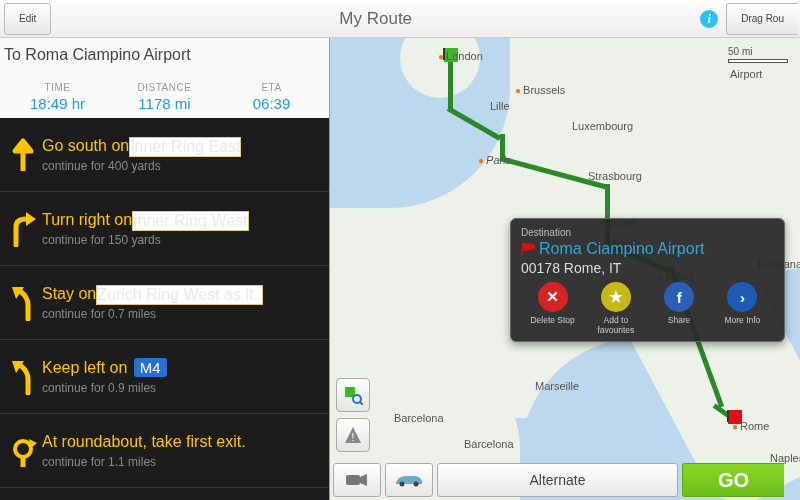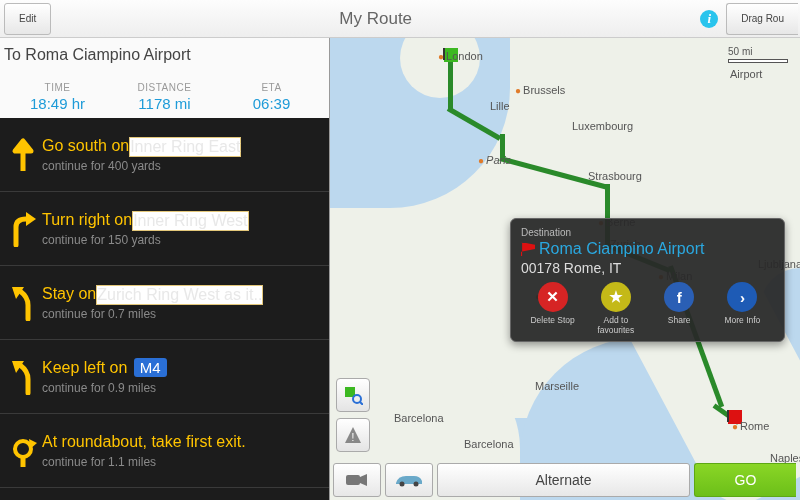--- a/index.html
+++ b/index.html
@@ -46,25 +46,25 @@
 .popup .sub { font-size:10px; color:#bbb;}
 .popup .title { font-size:16px; color:#2aa8e0; margin:2px 0 2px;}
 .popup .addr { font-size:14px; color:#ddd; margin-bottom:6px;}
 .popup .row { display:flex; justify-content:space-around; }
 .popup .act { display:flex; flex-direction:column; align-items:center; gap:3px; cursor:pointer; width:60px;}
 .popup .act .ic { width:30px; height:30px; border-radius:50%; display:flex; align-items:center; justify-content:center; font-size:15px; font-weight:bold;}
 .popup .act .al { font-size:8.5px; color:#ccc; text-align:center;}
 .popup .flagico { width:14px; height:14px; background:#d11; display:inline-block; margin-right:4px; vertical-align:middle; clip-path:polygon(0 0,100% 20%,100% 50%,0 70%,0 100%,8% 100%,8% 0);}
 .popup .hdr { display:flex; align-items:center;}
 
-.bottombuttons { position:absolute; left:0; right:4px; bottom:0; height:40px; display:flex; gap:4px; padding:3px 0 3px 3px; background:transparent;}
+.bottombuttons { position:absolute; left:0; right:16px; bottom:0; height:40px; display:flex; gap:4px; padding:3px 0 3px 3px; background:transparent;}
 .bottombuttons .bb { background:linear-gradient(#fff,#e7e7e7); border:1px solid #aaa; border-radius:3px; display:flex; align-items:center; justify-content:center; font-size:14px; color:#444; cursor:pointer;}
 .bottombuttons .iconbtn { width:48px; }
 .bottombuttons .alt { flex:1; font-weight:500;}
-.bottombuttons .go { width:102px; background:linear-gradient(#8ad626,#6cbf19); color:#fff; font-weight:normal; font-size:14px; border-color:#5da814; border-right:none; border-radius:3px 0 0 3px;}
+.bottombuttons .go { width:102px; background:linear-gradient(#8ad626,#6cbf19); color:#fff; font-weight:bold; font-size:20px; border-color:#5da814; border-right:none; border-radius:3px 0 0 3px;}
 
 .maptools { position:absolute; left:6px; bottom:48px; display:flex; flex-direction:column; gap:6px;}
 .maptools .tool { width:34px; height:34px; background:linear-gradient(#fff,#e4e4e4); border:1px solid #aaa; border-radius:4px; display:flex; align-items:center; justify-content:center; cursor:pointer;}
 
 .scale { position:absolute; right:12px; top:8px; font-size:10px; color:#555; }
 .scale .bar { width:60px; height:4px; background:#fff; border:1px solid #555; margin-top:2px;}
 
 
 .rseg { position:absolute; background:#2a8a2a; }
 </style>

